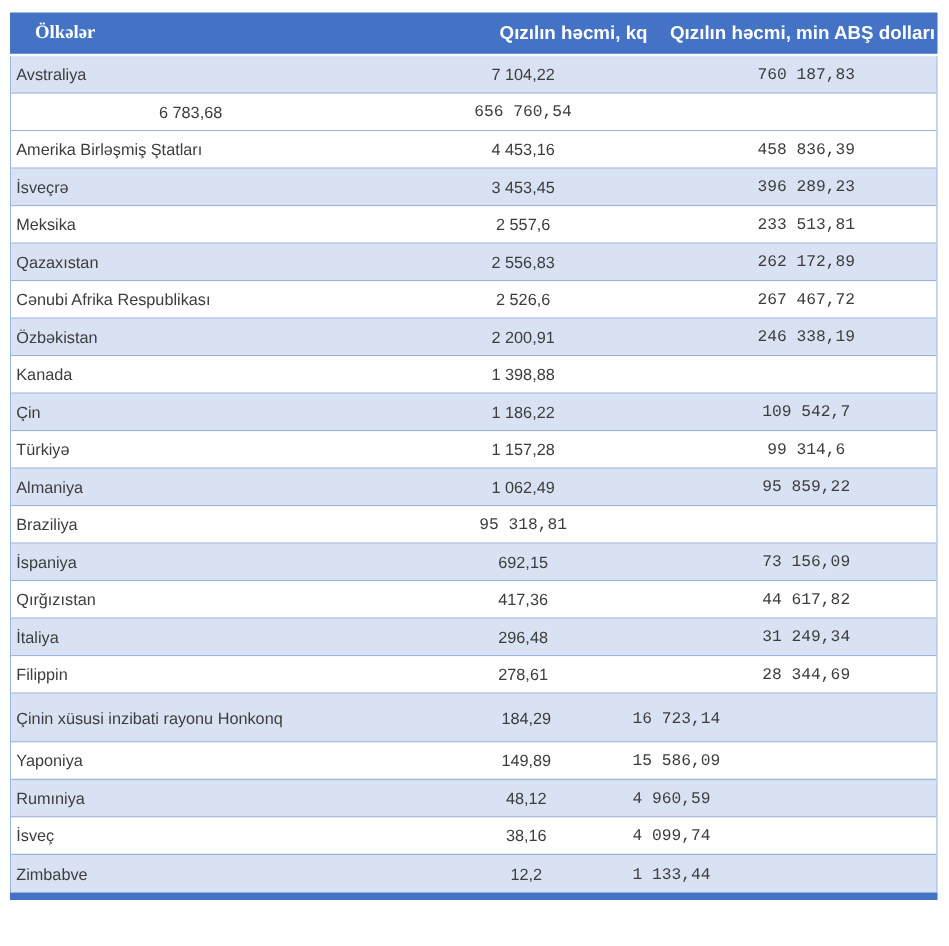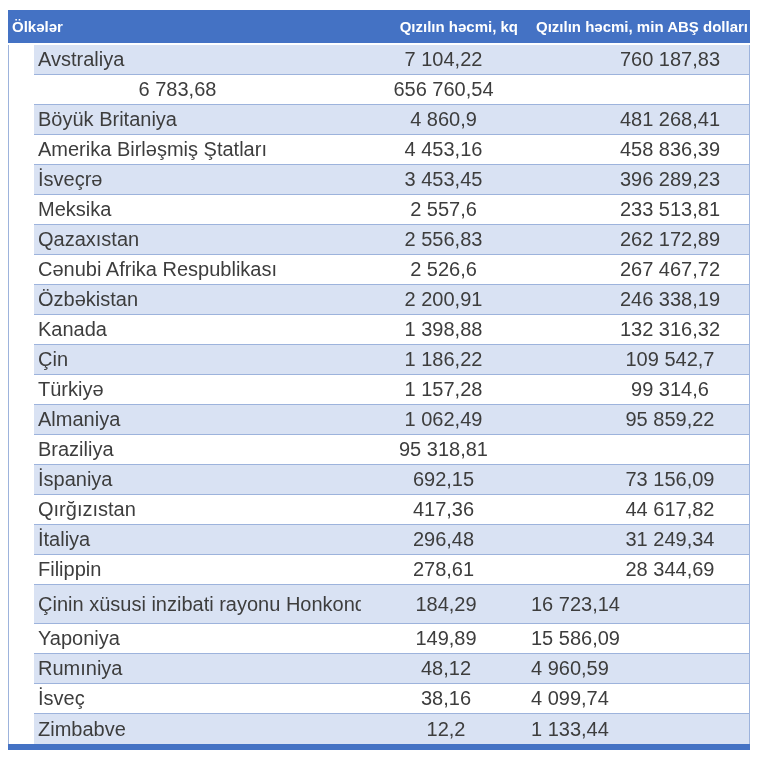--- a/index.html
+++ b/index.html
@@ -28,36 +28,36 @@
     height: 33px;
     background: #4472c4;
     color: #ffffff;
     font-weight: bold;
     font-size: 15px;
     padding-right: 2px;
     margin-bottom: 2px;
   }
   .th-country {
     flex: 1;
-    padding-left: 4px;
+    padding-left: 20px;
+    font-family: Liberation Serif, serif;
   }
   .th-volume {
     margin-right: 18px;
     white-space: nowrap;
   }
   .th-value {
     white-space: nowrap;
   }
   
   .tbody {
     border-left: 1px solid #9db3dc;
     border-right: 1px solid #9db3dc;
     color: #3d3d3d;
-    font-size: 20px;
-    padding-left: 25px;
+    font-size: 13px;
   }
   .row {
     box-sizing: border-box;
     height: 30px;
     display: grid;
     grid-template-columns: 287px 245px 208px;
     align-items: center;
     background: #ffffff;
     border-bottom: 1px solid #9db3dc;
   }
@@ -76,20 +76,21 @@
   }
   .c-country {
     text-align: left;
     padding-left: 4px;
   }
   .c-volume {
     text-align: center;
   }
   .c-value {
     text-align: center;
+    font-family: Liberation Mono, monospace;
   }
   
   .row.sec2 {
     grid-template-columns: 327px 170px 243px;
   }
   .row.sec2 .c-value {
     text-align: left;
     padding-left: 0;
   }
   
@@ -116,25 +117,20 @@
     <div class="cell c-country">Avstraliya</div>
     <div class="cell c-volume">7 104,22</div>
     <div class="cell c-value">760 187,83</div>
   </div>
 
   <div class="row">
     <div class="cell c-volume">6 783,68</div>
     <div class="cell c-value">656 760,54</div>
   </div>
 
-  <div class="row banded">
-    <div class="cell c-country">Böyük Britaniya</div>
-    <div class="cell c-volume">4 860,9</div>
-    <div class="cell c-value">481 268,41</div>
-  </div>
 
   <div class="row">
     <div class="cell c-country">Amerika Birləşmiş Ştatları</div>
     <div class="cell c-volume">4 453,16</div>
     <div class="cell c-value">458 836,39</div>
   </div>
 
   <div class="row banded">
     <div class="cell c-country">İsveçrə</div>
     <div class="cell c-volume">3 453,45</div>
@@ -161,21 +157,20 @@
 
   <div class="row banded">
     <div class="cell c-country">Özbəkistan</div>
     <div class="cell c-volume">2 200,91</div>
     <div class="cell c-value">246 338,19</div>
   </div>
 
   <div class="row">
     <div class="cell c-country">Kanada</div>
     <div class="cell c-volume">1 398,88</div>
-    <div class="cell c-value">132 316,32</div>
   </div>
 
   <div class="row banded">
     <div class="cell c-country">Çin</div>
     <div class="cell c-volume">1 186,22</div>
     <div class="cell c-value">109 542,7</div>
   </div>
 
   <div class="row">
     <div class="cell c-country">Türkiyə</div>

